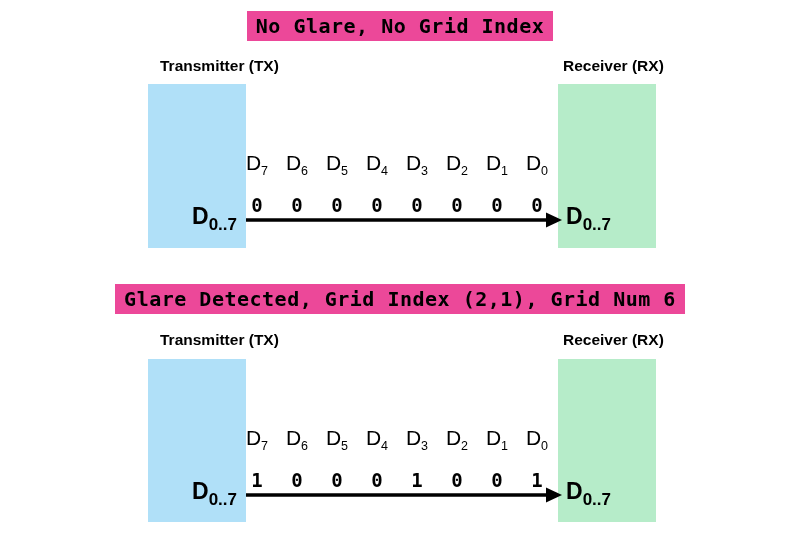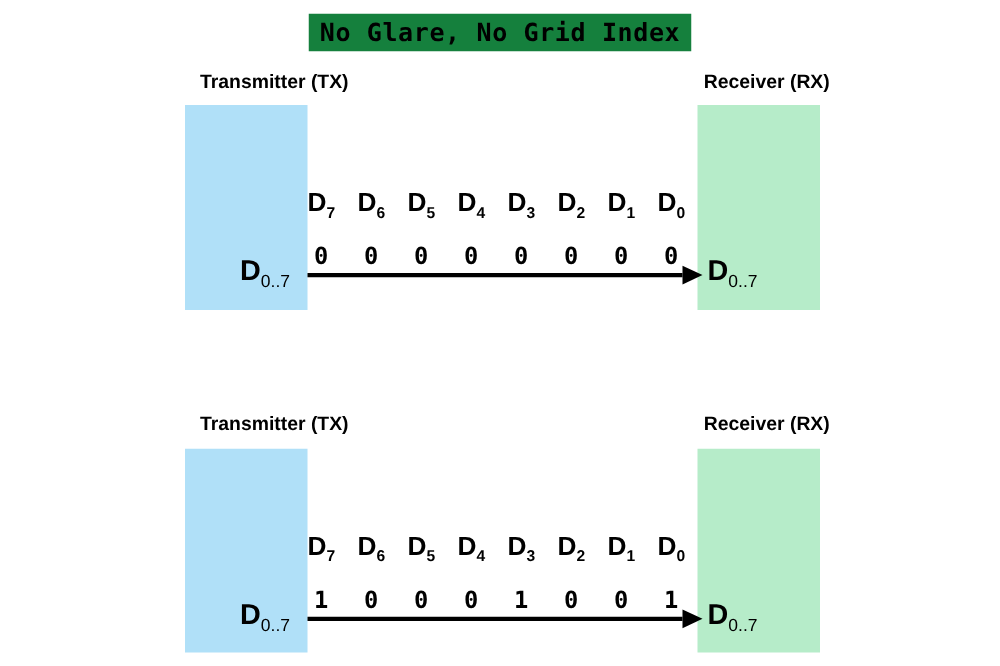--- a/index.html
+++ b/index.html
@@ -25,21 +25,21 @@
 
   
   .title-row {
     position: absolute;
     left: 0;
     width: 800px;
     text-align: center;
   }
   .title-band {
     display: inline-block;
-    background: #15803d;
+    background: #ec4899;
     color: #000000;
     font-family: "DejaVu Sans Mono", "Liberation Mono", monospace;
     font-weight: bold;
     font-size: 20px;
     line-height: 30px;
     letter-spacing: 0.5px;
     padding: 0 9px;
     white-space: pre;
   }
 
@@ -66,41 +66,41 @@
   .bus-label {
     position: absolute;
     font-family: "Liberation Sans", sans-serif;
     font-weight: bold;
     font-size: 23px;
     color: #000000;
     white-space: nowrap;
     line-height: 1;
   }
   .bus-label .sub {
-    font-size: 14px;
+    font-size: 17px;
     vertical-align: sub;
-    font-weight: normal;
+    font-weight: bold;
   }
 
   
   .bit-track {
     position: absolute;
     display: flex;
     flex-direction: row;
     justify-content: space-between;
   }
   .bit-cell {
     width: 40px;
     text-align: center;
     color: #000000;
     line-height: 1;
   }
   .bit-name {
     font-family: "Liberation Sans", sans-serif;
-    font-weight: bold;
+    font-weight: normal;
     font-size: 21px;
     white-space: nowrap;
   }
   .bit-name .sub {
     font-size: 12.5px;
     vertical-align: sub;
   }
   .bit-value {
     font-family: "DejaVu Sans Mono", "Liberation Mono", monospace;
     font-weight: bold;
@@ -178,20 +178,23 @@
 
   <svg class="arrow-svg" style="left:246px; top:211px;" width="316" height="18" viewBox="0 0 316 18">
     <line x1="0" y1="9" x2="300" y2="9" stroke="#000000" stroke-width="3.4"></line>
     <polygon points="300,1.5 316,9 300,16.5" fill="#000000"></polygon>
   </svg>
 
 </section>
 
 <section class="panel" id="panel-1">
 
+  <div class="title-row" style="top:9px;">
+    <span class="title-band">Glare Detected, Grid Index (2,1), Grid Num 6</span>
+  </div>
 
   <div class="endpoint-caption" style="left:140px; top:56px;">Transmitter (TX)</div>
 
   <div class="endpoint-caption" style="left:543px; top:56px;">Receiver (RX)</div>
 
   <div class="node-box tx-box" style="left:148px; top:84px; height:163px;"></div>
 
   <div class="node-box rx-box" style="left:558px; top:84px; height:163px;"></div>
 
   <div class="bus-label" style="left:192px; top:205px;">

